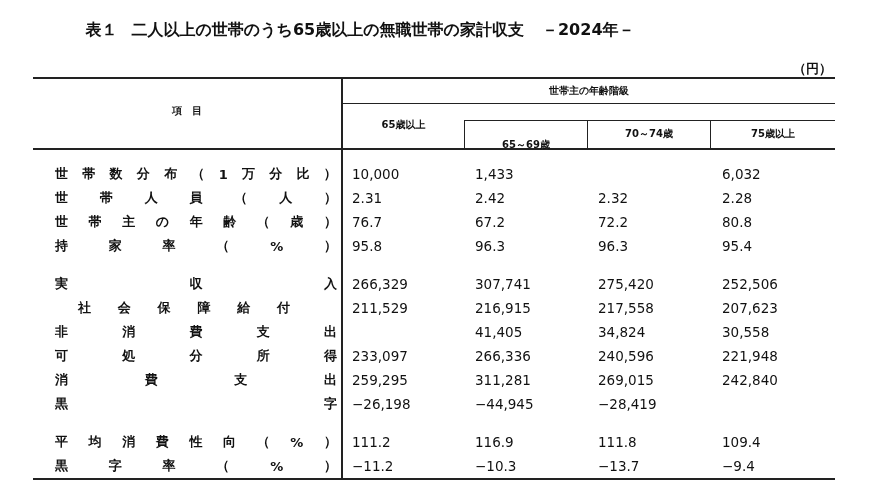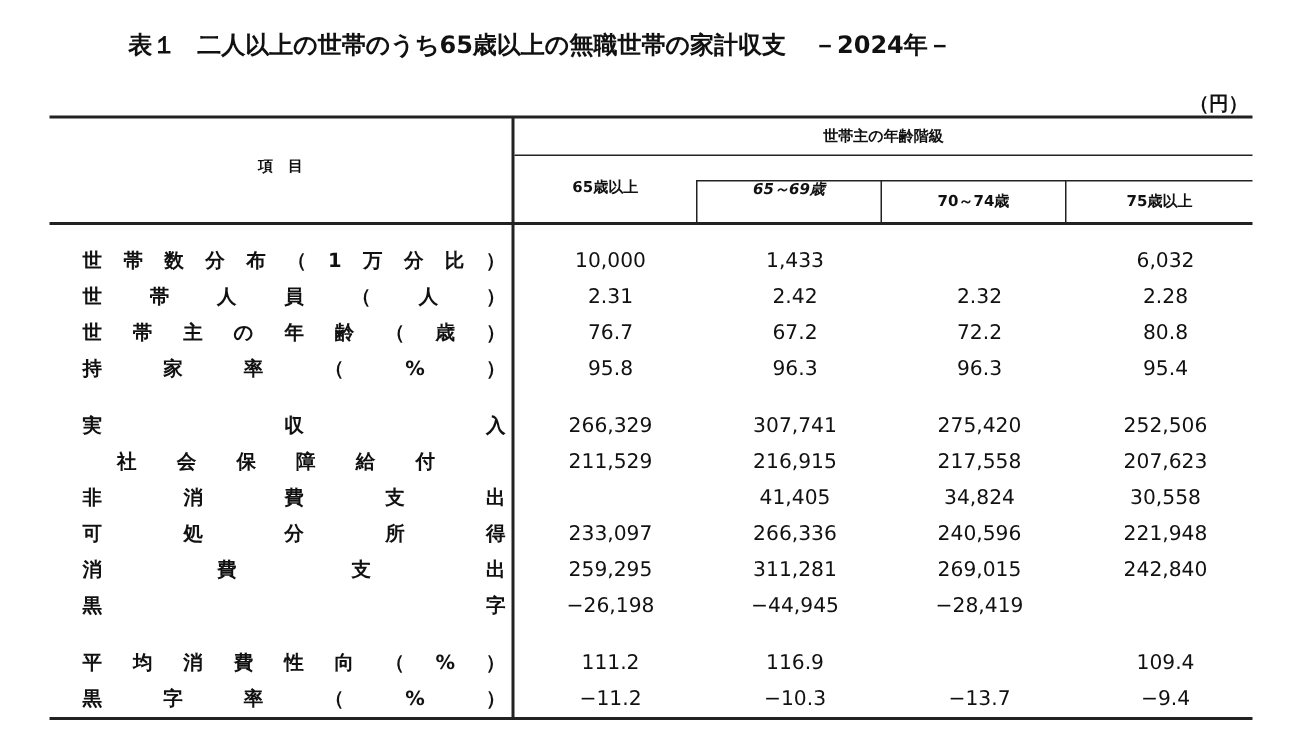--- a/index.html
+++ b/index.html
@@ -11,21 +11,21 @@
   .title .yr { margin-left:18px; }
   .unit { position:absolute; top:60px; right:38px; font-size:13px; font-weight:bold; }
   .hline { position:absolute; background:#222; }
   .vline { position:absolute; background:#222; }
   .hdr { position:absolute; font-size:10px; font-weight:bold; text-align:center; }
   .row { position:absolute; left:0; width:870px; height:22px; font-size:13px; font-weight:bold; }
   .label { position:absolute; left:55px; width:282px; height:22px;
            display:flex; justify-content:space-between; align-items:center; }
   .label.indent { left:78px; width:212px; }
   .label span { display:inline-block; }
-  .val { position:absolute; width:110px; text-align:center; height:22px; line-height:22px; font-weight:normal; font-size:13.5px; }
+  .val { position:absolute; width:110px; text-align:left; height:22px; line-height:22px; font-weight:normal; font-size:13.5px; }
   .c0 { left:352px; } .c1 { left:475px; } .c2 { left:598px; } .c3 { left:722px; }
 </style>
 </head>
 <body>
 
 <div class="title">
   <span class="num">表１</span><span>二人以上の世帯のうち65歳以上の無職世帯の家計収支</span><span class="yr">－2024年－</span>
 </div>
 <div class="unit">（円）</div>
 
@@ -35,21 +35,21 @@
 <div class="hline" style="left:33px;top:148px;width:802px;height:2px;"></div>
 <div class="hline" style="left:33px;top:478px;width:802px;height:2px;"></div>
 <div class="vline" style="left:341px;top:78px;width:2px;height:401px;"></div>
 <div class="vline" style="left:464px;top:120px;width:1px;height:29px;"></div>
 <div class="vline" style="left:587px;top:120px;width:1px;height:29px;"></div>
 <div class="vline" style="left:710px;top:120px;width:1px;height:29px;"></div>
 
 <div class="hdr" style="left:33px;top:104px;width:308px;">項　目</div>
 <div class="hdr" style="left:343px;top:84px;width:492px;">世帯主の年齢階級</div>
 <div class="hdr" style="left:343px;top:118px;width:121px;">65歳以上</div>
-<div class="hdr" style="left:465px;top:119px;width:122px;font-style:italic;">65～69歳</div>
+<div class="hdr" style="left:465px;top:138px;width:122px;">65～69歳</div>
 <div class="hdr" style="left:588px;top:127px;width:122px;">70～74歳</div>
 <div class="hdr" style="left:711px;top:127px;width:124px;">75歳以上</div>
 
 <div id="rows">
     <div class="row" style="top: 163px;">
       <div class="label">
         <span>世</span>
         <span>帯</span>
         <span>数</span>
         <span>分</span>
@@ -189,20 +189,21 @@
         <span>消</span>
         <span>費</span>
         <span>性</span>
         <span>向</span>
         <span>（</span>
         <span>%</span>
         <span>）</span>
       </div>
       <div class="val c0">111.2</div>
       <div class="val c1">116.9</div>
+      <div class="val c2">111.8</div>
       <div class="val c3">109.4</div>
     </div>
     <div class="row" style="top: 455px;">
       <div class="label">
         <span>黒</span>
         <span>字</span>
         <span>率</span>
         <span>（</span>
         <span>%</span>
         <span>）</span>

